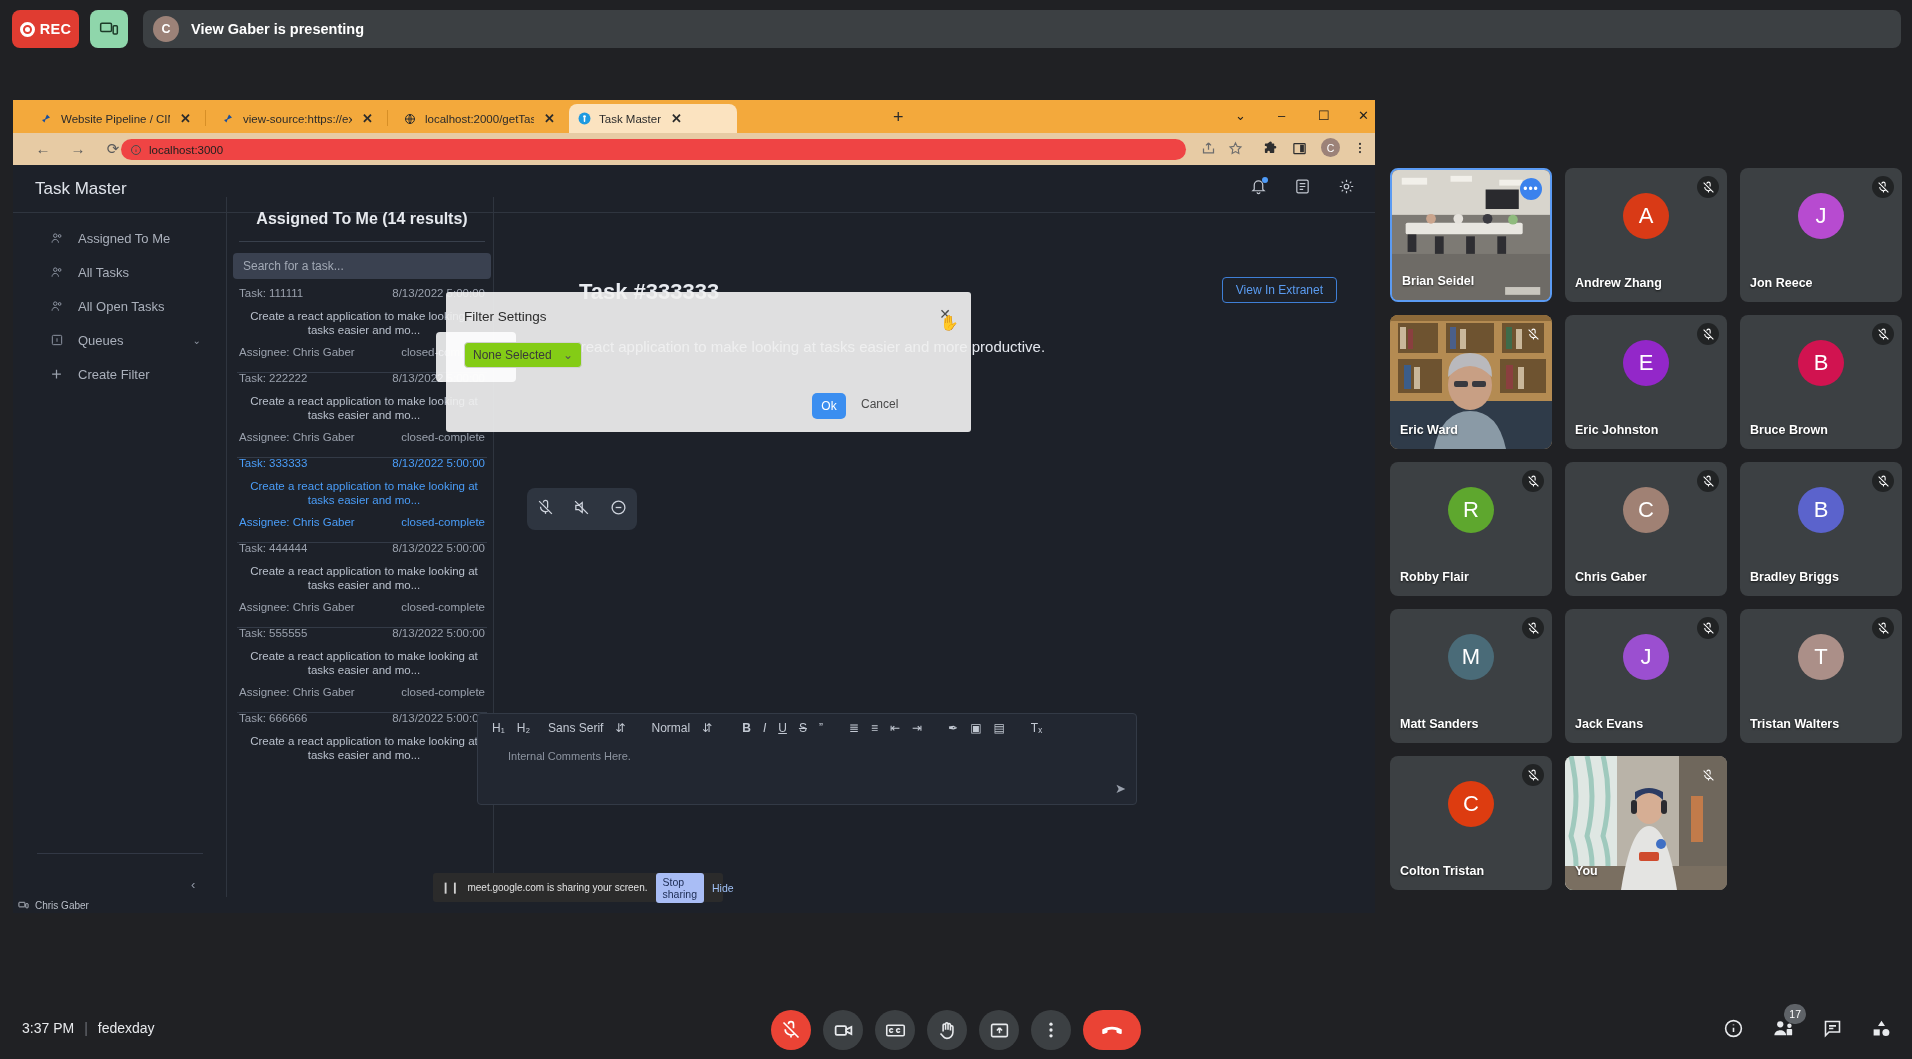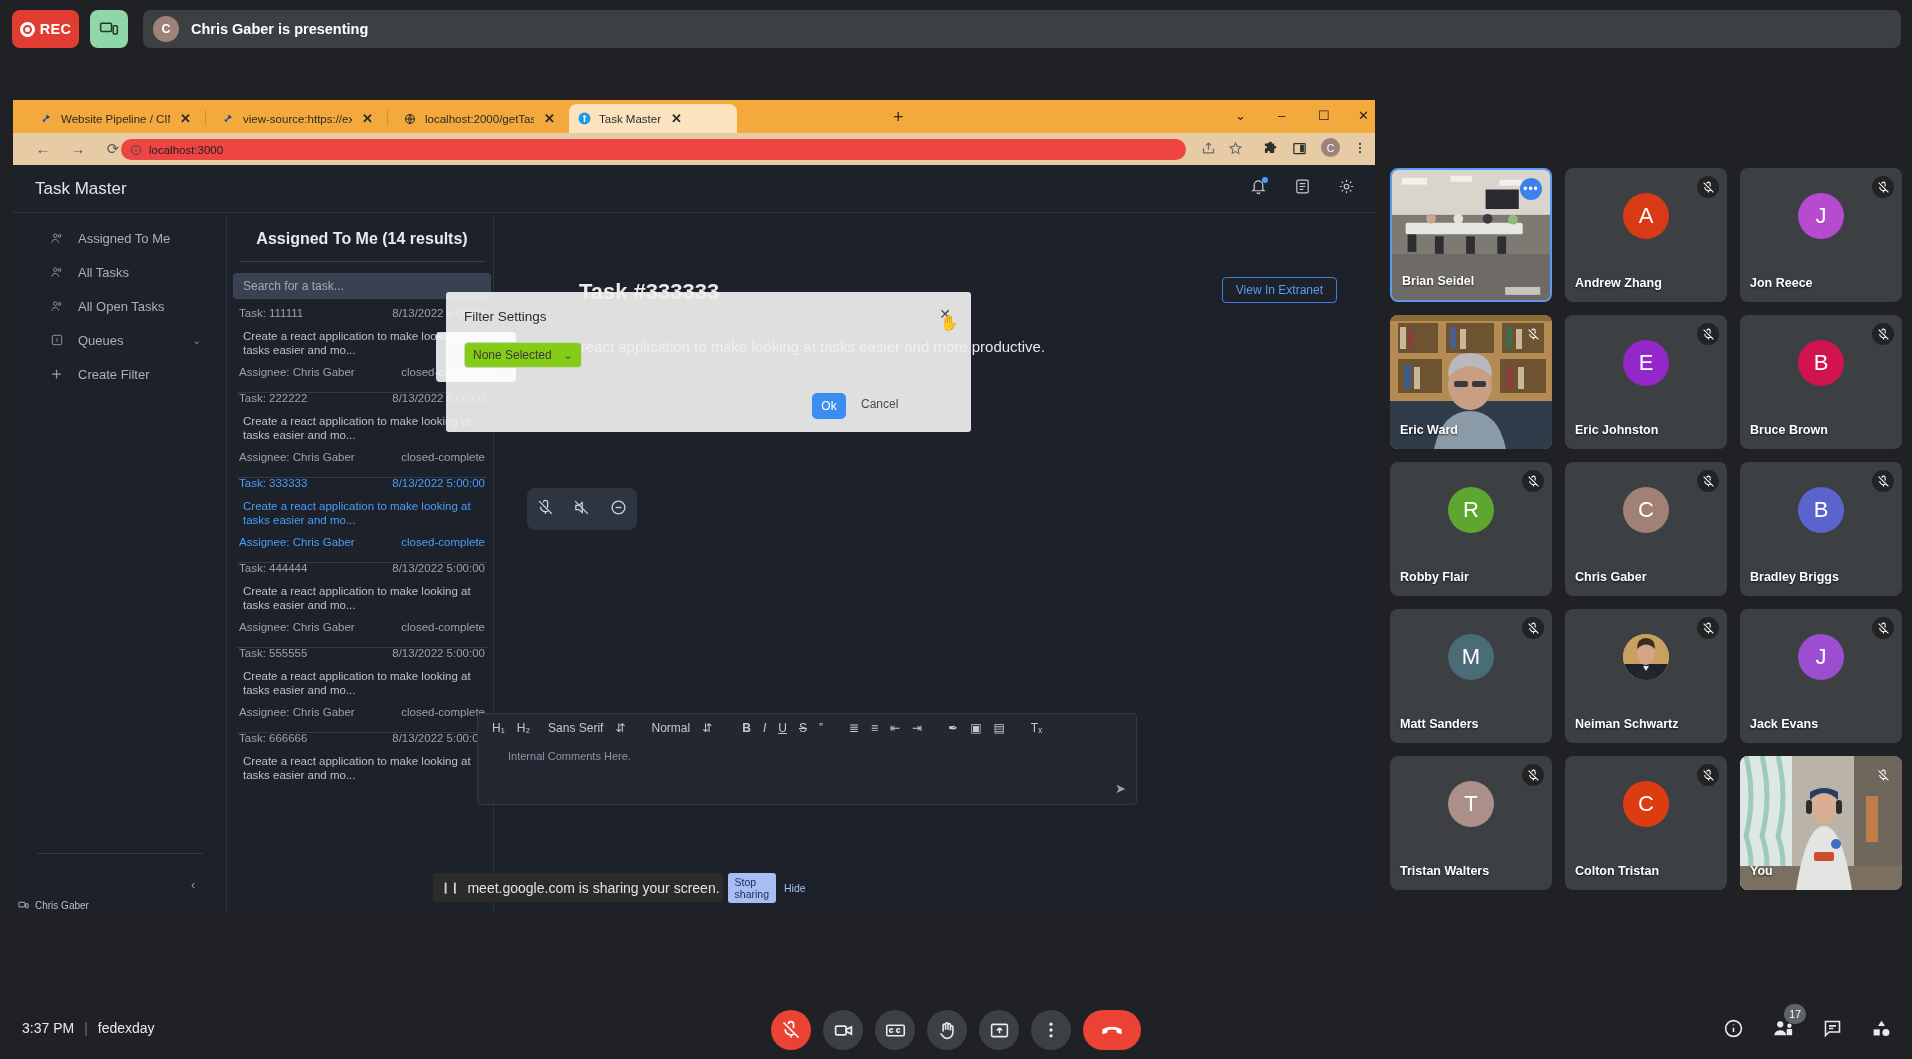--- a/index.html
+++ b/index.html
@@ -56,22 +56,22 @@
 
   .sidebar { position:absolute; left:0; top:48px; width:212px; height:700px; }
   .side-item { position:absolute; left:0; width:212px; height:34px; display:flex; align-items:center;
     padding-left:36px; gap:14px; }
   .side-ico { width:15px; height:15px; color:#8e95a2; display:flex; align-items:center; justify-content:center; }
   .side-label { font-size:13px; color:#aab0bb; }
   .side-chev { position:absolute; right:24px; color:#8e95a2; font-size:10px; }
   .side-div { position:absolute; left:24px; top:640px; width:166px; height:1px; background:#323845; }
   .side-collapse { position:absolute; left:178px; top:664px; font-size:13px; color:#8e95a2; }
 
-  .tasklist { position:absolute; left:213px; top:52px; width:268px; height:700px;
-    border-left:1px solid #2f353f; border-right:1px solid #2f353f; }
+  .tasklist { position:absolute; left:213px; top:32px; width:268px; height:700px;
+    border-left:1px solid #2f353f; border-right:1px solid #2f353f;text-align:center; }
   .tl-head { position:absolute; left:0; top:0; width:270px; height:44px; display:flex; align-items:center;
     justify-content:center; }
   .tl-head span { font-size:16px; font-weight:bold; color:#e6e9ee; }
   .tl-hdiv { position:absolute; left:12px; top:44px; width:246px; height:1px; background:#39404c; }
   .tl-search { position:absolute; left:6px; top:56px; width:258px; height:26px; background:#3a4150;
     border-radius:4px; display:flex; align-items:center; padding-left:10px; }
   .tl-search span { font-size:12px; color:#a2a9b5; }
   .task-row { position:absolute; left:0; width:270px; }
   .tr-top { display:flex; justify-content:space-between; padding:0 12px; font-size:11.5px; color:#9aa1ad; }
   .tr-body { padding:10px 12px 0 16px; font-size:11.5px; line-height:1.22; color:#b9c0cc; }
@@ -93,21 +93,21 @@
   .editor { position:absolute; left:-20px; top:500px; width:660px; height:92px; background:#222731;
     border:1px solid #333a46; border-radius:4px; }
   .ed-toolbar { position:absolute; left:0; top:0; width:658px; height:28px; display:flex;
     align-items:center; gap:0; padding-left:8px; color:#c3c9d3; font-size:12px; }
   .ed-item { padding:0 6px; white-space:nowrap; }
   .ed-ph { position:absolute; left:30px; top:36px; font-size:11px; color:#8d94a0; }
   .ed-send { position:absolute; right:10px; bottom:8px; color:#9aa1ad; font-size:13px; }
 
   .sharebar { position:absolute; left:420px; top:708px; width:290px; height:29px; background:#2b2b2b;
     border-radius:3px; display:flex; align-items:center; gap:8px; padding:0 8px; }
-  .sb-txt { font-size:14px; color:#e2e2e2; white-space:nowrap; }
+  .sb-txt { font-size:10px; color:#e2e2e2; white-space:nowrap; }
   .sb-stop { background:#a9bdf5; color:#1b2b52; font-size:10.5px; border-radius:3px; padding:3px 7px; }
   .sb-hide { color:#9fc0f5; font-size:10.5px; }
 
   .sharepill { position:absolute; left:5px; top:735px; font-size:10px; color:#b9bec8; display:flex;
     align-items:center; gap:6px; }
 
   
   .modal-ov { position:absolute; left:433px; top:192px; width:525px; height:140px;
     background:rgba(240,240,240,0.92); border-radius:3px; }
   .m-title { position:absolute; left:18px; top:17px; font-size:13.5px; color:#2b2b2b; }
@@ -165,21 +165,21 @@
     <div class="rec-label">REC</div>
   </div>
   <div class="present-pill">
     <svg width="20" height="20" viewBox="0 0 24 24" fill="none" stroke="#1d3a28" stroke-width="1.8">
       <rect x="2" y="5" width="13" height="10" rx="1.5"></rect>
         <rect x="17" y="8" width="5" height="10" rx="1.2"></rect>
     </svg>
   </div>
   <div class="presenting-bar">
     <div class="pres-avatar">C</div>
-    <div class="pres-text">Chris Gaber is presenting</div>
+    <div class="pres-text">View Gaber is presenting</div>
   </div>
 </div>
 
 <div class="share-region">
 
   <div class="chrome-tabstrip">
     <div class="tab" style="left:18px;width:168px;">
       <span class="tab-fav">
         <svg width="12" height="12" viewBox="0 0 24 24" fill="#1a4f9c">
             <path d="M4 14l6-2 4-9 6 6-9 4-2 6z"></path>
@@ -659,40 +659,20 @@
       <svg width="13" height="13" viewBox="0 0 24 24" fill="none" stroke="#fff" stroke-width="2">
         <path d="M9 5a3 3 0 016 0v5"></path>
           <path d="M5 11a7 7 0 0011 5.7M12 18v3"></path>
           <path d="M3 3l18 18"></path>
         </svg>
       </div>
     <div class="tile-av" style="background:#4a6b78;">M</div>
     <div class="tile-name">Matt Sanders</div>
   </div>
 
-  <div class="tile">
-    <div class="tile-mute">
-      <svg width="13" height="13" viewBox="0 0 24 24" fill="none" stroke="#fff" stroke-width="2">
-        <path d="M9 5a3 3 0 016 0v5"></path>
-          <path d="M5 11a7 7 0 0011 5.7M12 18v3"></path>
-          <path d="M3 3l18 18"></path>
-        </svg>
-      </div>
-    <div class="tile-av" style="background:#c79b5e;overflow:hidden;">
-      <svg width="46" height="46" viewBox="0 0 46 46">
-        <rect width="46" height="46" fill="#c8a160"></rect>
-        <rect x="0" y="30" width="46" height="16" fill="#1e222b"></rect>
-        <ellipse cx="23" cy="20" rx="9" ry="11" fill="#d3a487"></ellipse>
-        <path d="M14 15 q9 -9 18 0 q0 -11 -9 -11 q-9 0 -9 11z" fill="#3a2c22"></path>
-        <path d="M10 46 q4 -14 13 -14 q9 0 13 14z" fill="#22262f"></path>
-        <path d="M20 32 l3 5 l3 -5z" fill="#e8e8ea"></path>
-      </svg>
-    </div>
-    <div class="tile-name">Neiman Schwartz</div>
-  </div>
 
   <div class="tile">
     <div class="tile-mute">
       <svg width="13" height="13" viewBox="0 0 24 24" fill="none" stroke="#fff" stroke-width="2">
         <path d="M9 5a3 3 0 016 0v5"></path>
           <path d="M5 11a7 7 0 0011 5.7M12 18v3"></path>
           <path d="M3 3l18 18"></path>
         </svg>
       </div>
     <div class="tile-av" style="background:#9b4fd0;">J</div>

